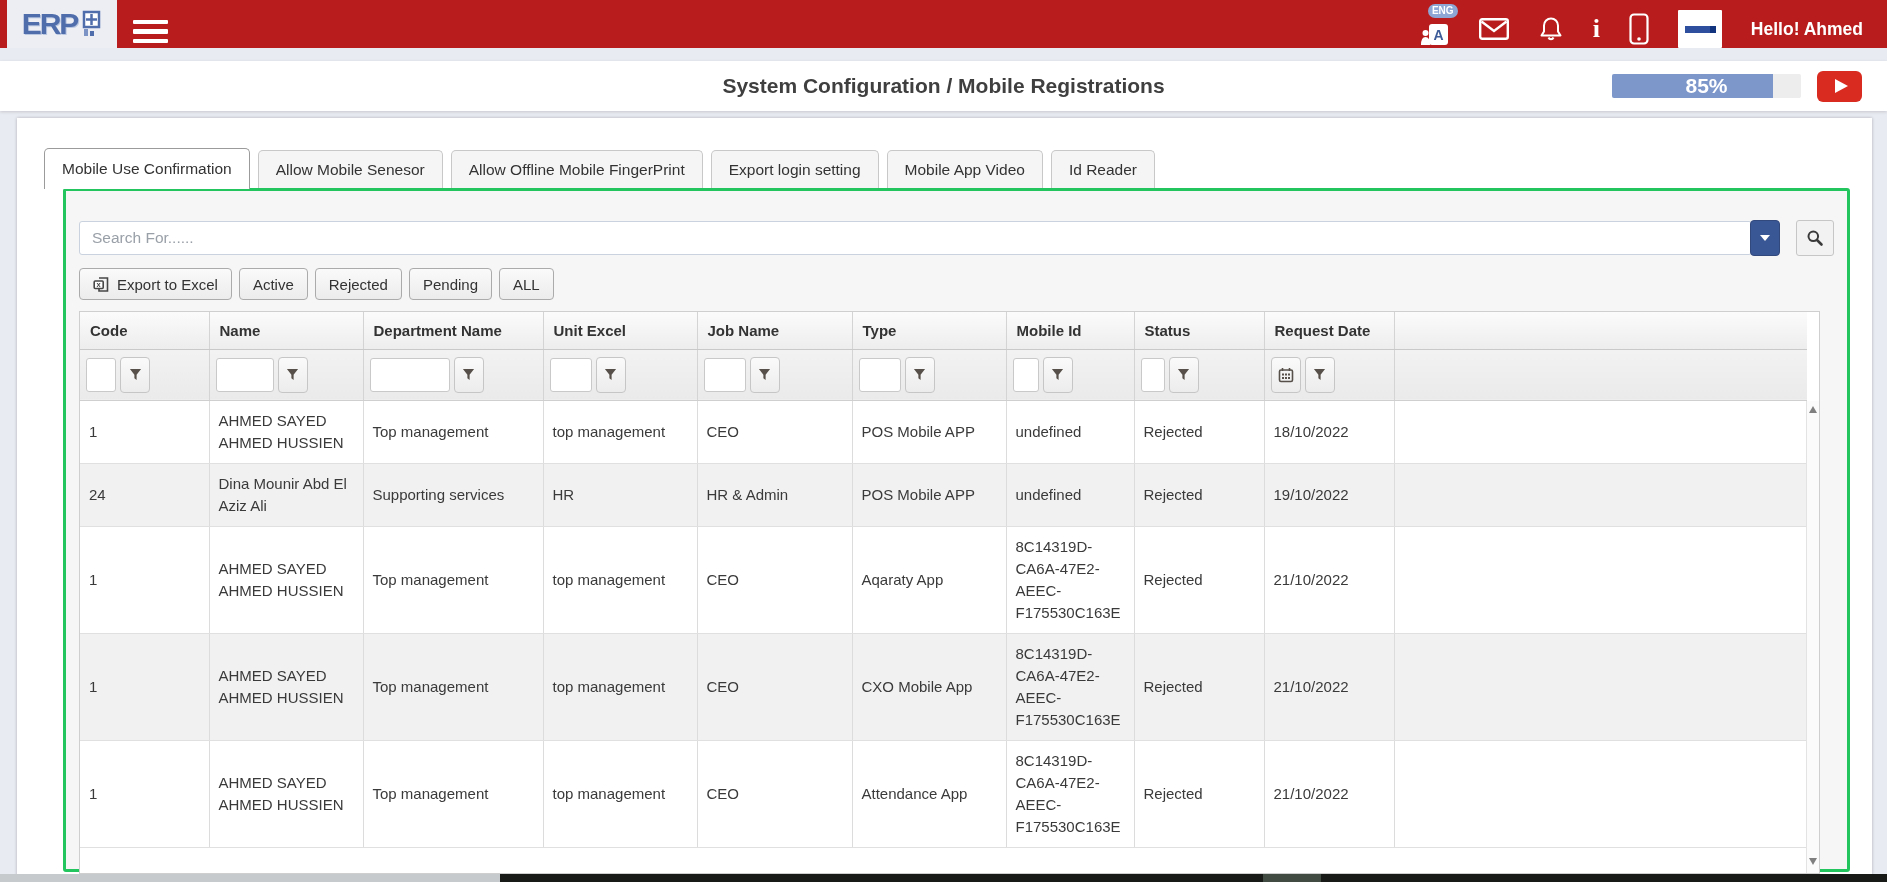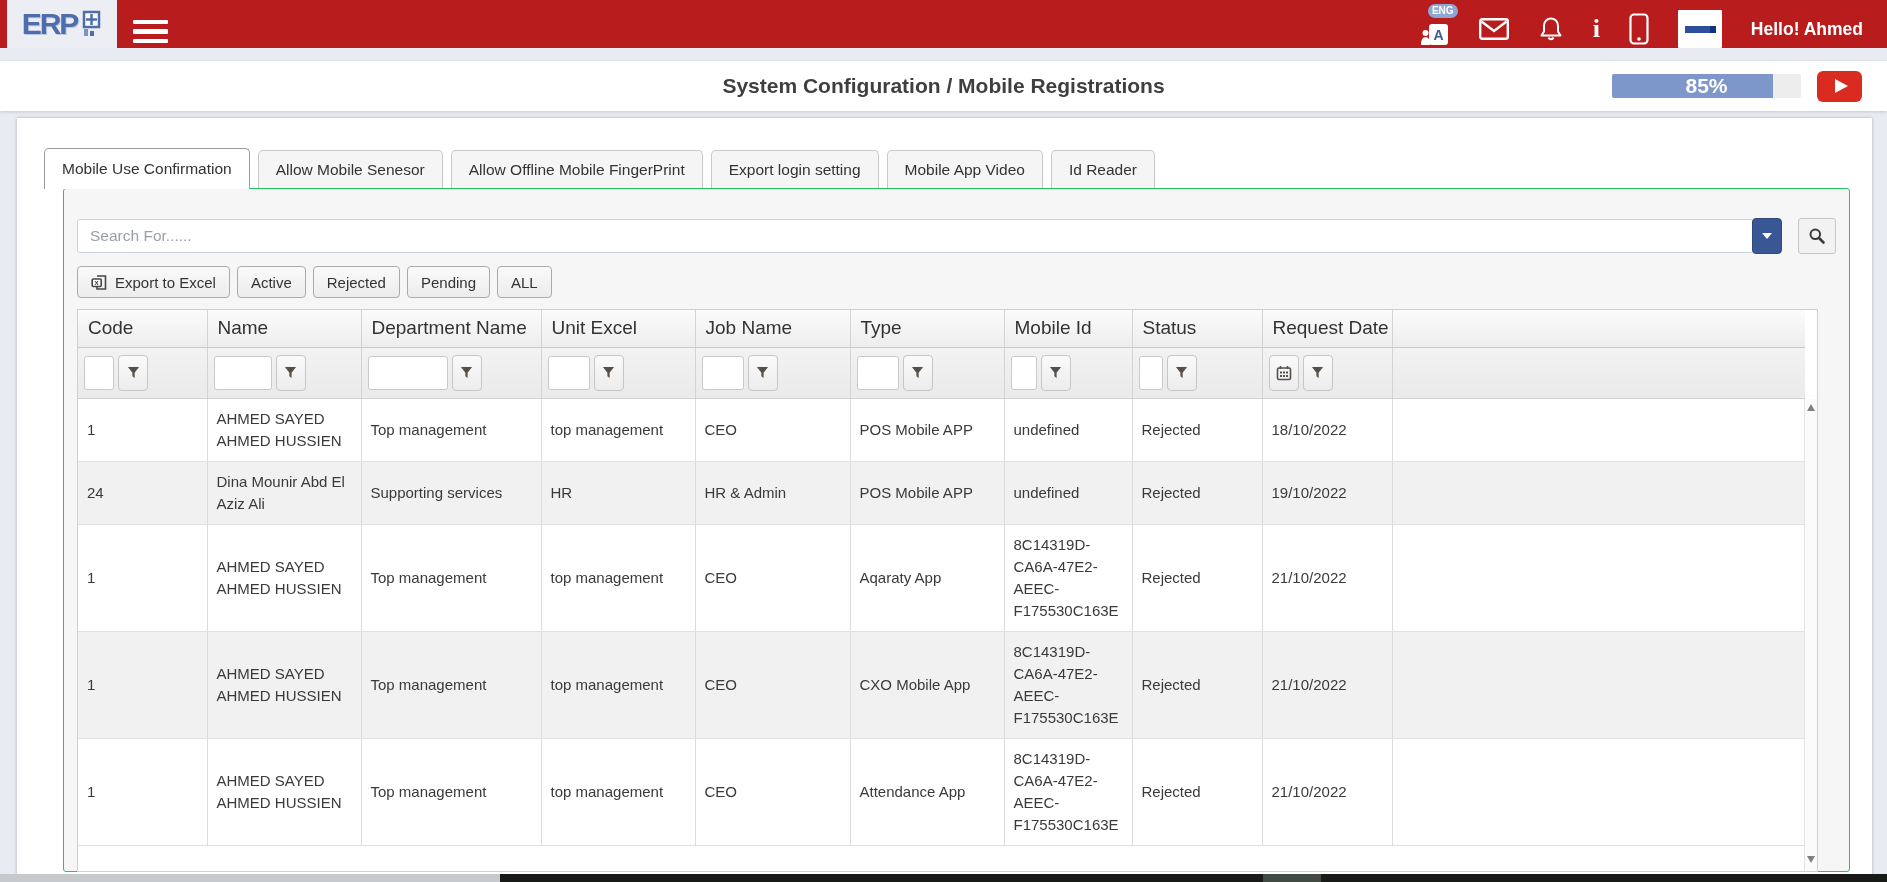--- a/index.html
+++ b/index.html
@@ -70,21 +70,21 @@
     box-shadow: 0 0 3px rgba(0,0,0,.25); padding-top: 30px; position: relative;
   }
   .tabs { display: flex; align-items: flex-end; gap: 8px; margin-left: 27px; position: relative; z-index: 2; }
   .tab {
     height: 38px; padding: 0 17px; background: #f5f5f5; border: 1px solid #c8c8c8; border-bottom: none;
     border-radius: 5px 5px 0 0; font-size: 15.5px; color: #333; cursor: pointer; white-space: nowrap;
   }
   .tab.active { background: #fff; border-color: #9b9b9b; height: 41px; margin-bottom: -1px; font-weight: 400; }
 
   .panel {
-    margin: 0 22px 0 46px; height: 684px; border: 1px solid #22c55e; border-radius: 3px;
+    margin: 0 22px 0 46px; height: 684px; border: 3px solid #22c55e; border-radius: 3px;
     background: #f6f6f6; padding: 30px 13px 0 13px; position: relative; z-index: 1;
   }
 
   
   .search-row { display: flex; align-items: flex-start; }
   .search-input {
     flex: 1; height: 34px; border: 1px solid #c9d2de; border-radius: 3px; padding: 0 12px;
     font-size: 15.5px; color: #333; background: #fff; outline: none;
   }
   .search-input::placeholder { color: #9aa0a8; }
@@ -106,21 +106,21 @@
     display: flex; align-items: center; gap: 7px; cursor: pointer; white-space: nowrap;
   }
 
   
   .grid {
     margin-top: 11px; width: 1741px; height: 563px; border: 1px solid #cfcfcf;
     background: #fff; position: relative; overflow: hidden;
   }
   table { border-collapse: collapse; table-layout: fixed; width: 1727px; }
   th {
-    height: 37px; text-align: left; padding: 0 10px; font-weight: 400; font-size: 19px; color: #333;
+    height: 37px; text-align: left; padding: 0 10px; font-weight: 700; font-size: 15px; color: #333;
     background: linear-gradient(#fbfbfb, #ededed); border-right: 1px solid #d4d4d4; border-bottom: 1px solid #c9c9c9;
     cursor: pointer; white-space: nowrap; overflow: hidden;
   }
   th:last-child { border-right: none; }
   .filter-row td {
     height: 51px; background: linear-gradient(#f2f2f2, #eaeaea); border-right: 1px solid #d4d4d4;
     border-bottom: 1px solid #cfcfcf; padding: 0 6px;
   }
   .filter-row td:last-child { border-right: none; }
   .fcell { display: flex; align-items: center; gap: 4px; }

